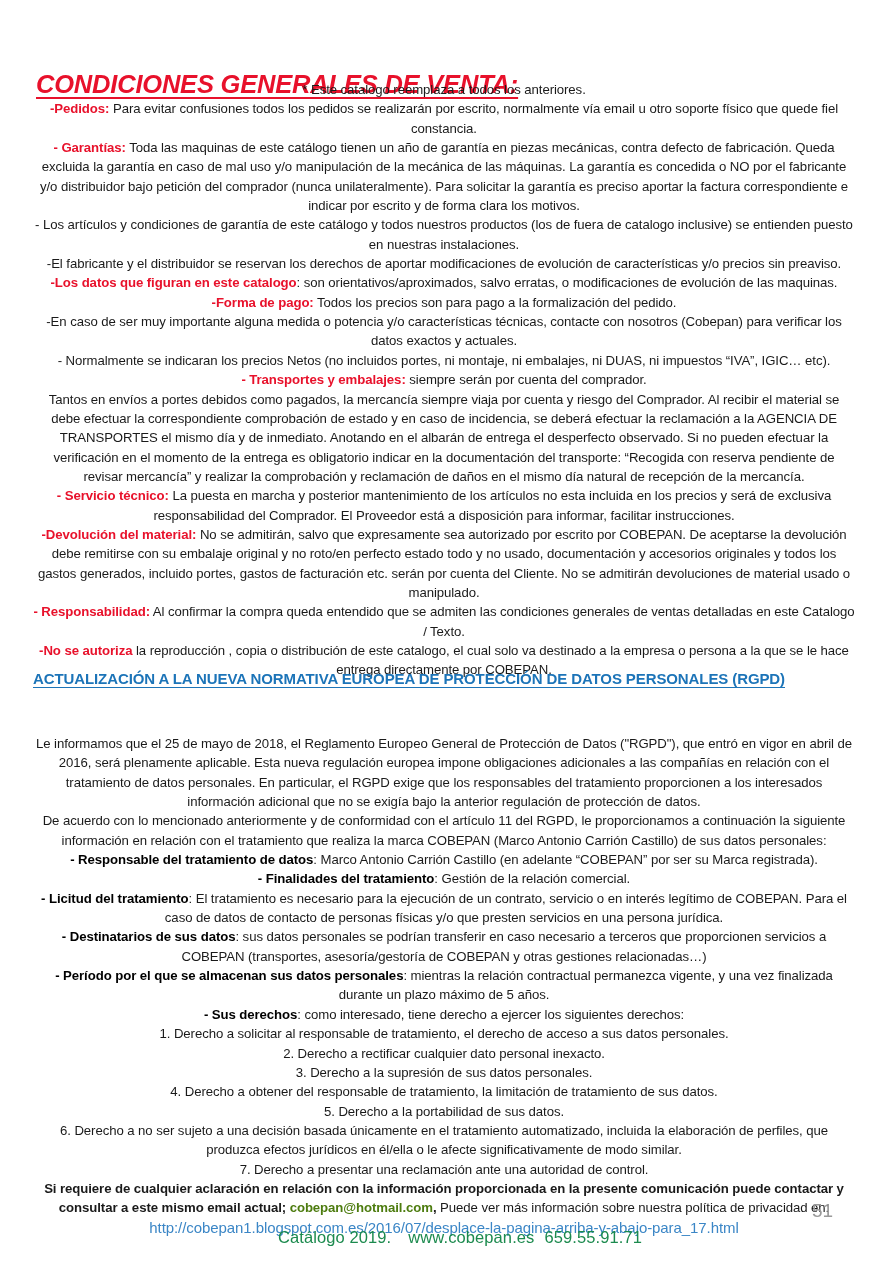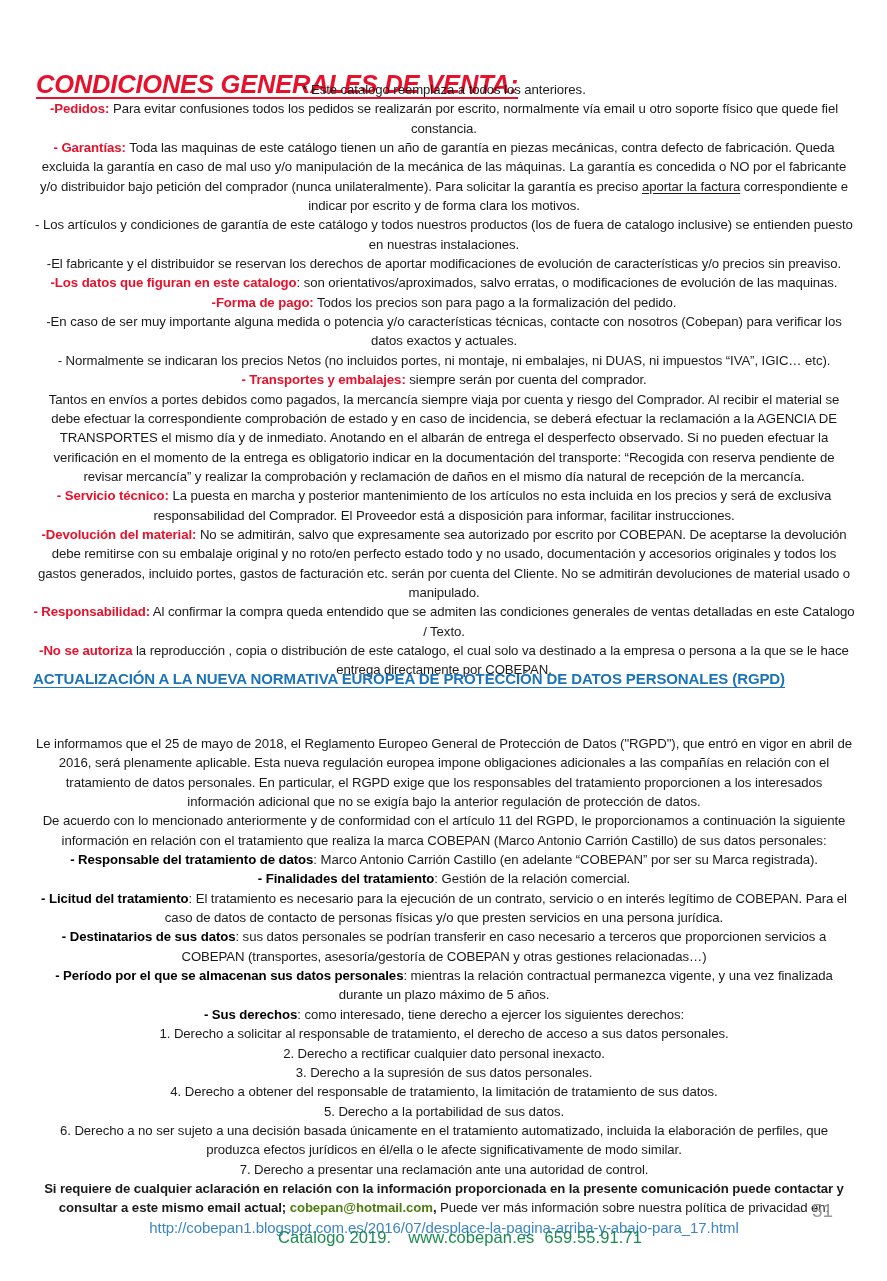--- a/index.html
+++ b/index.html
@@ -73,21 +73,20 @@
 
   .red-label {
     color: #E8112B;
     font-weight: bold;
   }
   .bold-label {
     font-weight: bold;
     color: #000000;
   }
   .underline {
-    text-decoration: underline;
     text-underline-offset: 2px;
   }
   .bold-run {
     font-weight: bold;
   }
   .mail-link {
     color: #4d7c0f;
     font-weight: bold;
     text-underline-offset: 2px;
   }

